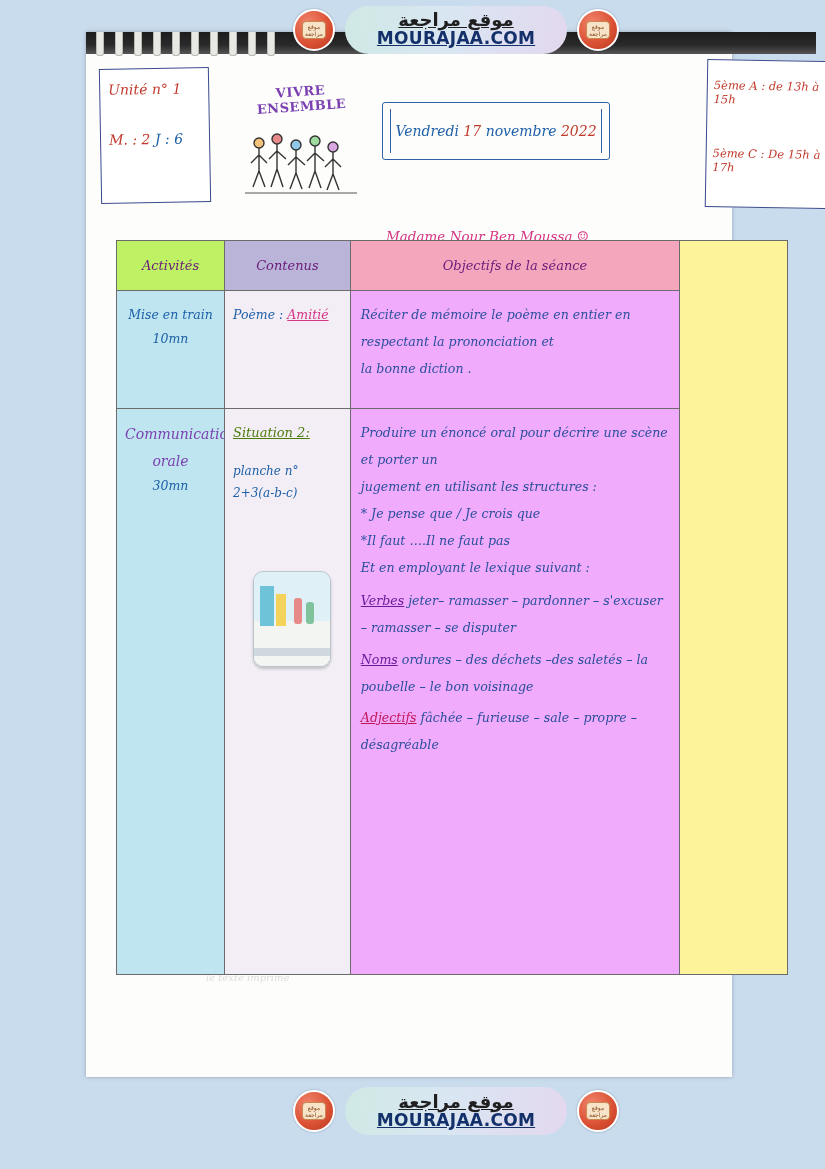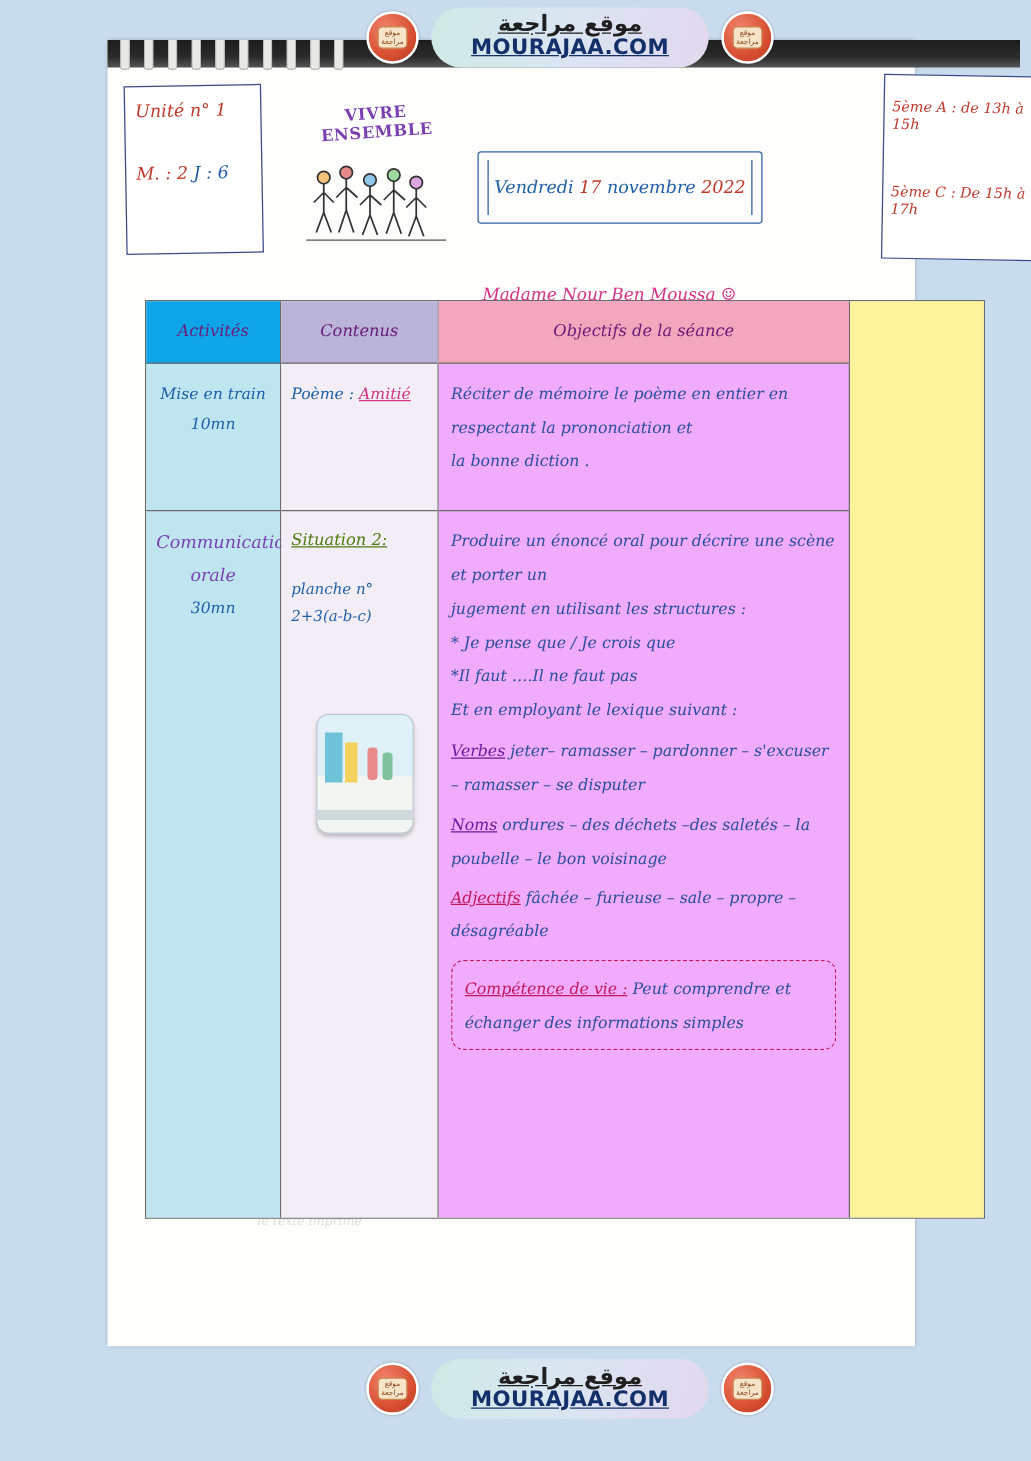--- a/index.html
+++ b/index.html
@@ -115,21 +115,21 @@
   }
   .vivre .ttl {
     font-size: 13px; font-weight: bold; color: #7a3fb0;
     letter-spacing: .5px; transform: rotate(-4deg);
     display: inline-block;
     font-family: "DejaVu Serif", serif;
   }
   .vivre .fig { margin-top: 4px; }
 
   .box-date {
-    position: absolute; left: 296px; top: 89px;
+    position: absolute; left: 296px; top: 70px;
     width: 228px; height: 58px;
     border: 1px solid #2f5fa8;
     border-radius: 3px;
     display: flex; align-items: center; justify-content: center;
   }
   .box-date::before, .box-date::after {
     content: ""; position: absolute; top: 6px; bottom: 6px; width: 0;
     border-left: 1px solid #2f5fa8;
   }
   .box-date::before { left: 7px; }
@@ -170,21 +170,21 @@
   .c-cont { width: 126px; background: #f3eef5; }
   .c-obj { width: 330px; background: #f0abfc; }
   .c-obs { width: 107px; background: #fdf39a; }
 
   .hd {
     height: 50px;
     border-bottom: 1px solid #6b6b6b;
     display: flex; align-items: center; justify-content: center;
     font-size: 13px; color: #6a1b7a;
   }
-  .hd-act { background: #0ea5e9; }
+  .hd-act { background: #bef264; }
   .hd-cont { background: #b9b4d8; }
   .hd-obj { background: #f4a6bd; }
   .hd-obs { background: #f7b44e; font-size: 11.5px; }
 
   .row1 { height: 118px; border-bottom: 1px solid #6b6b6b; }
   .row2 { height: 566px; }
   .obs-body { height: 684px; }
 
   .cell { padding: 12px 8px; font-size: 12.5px; color: #1d5fa8; line-height: 1.9; }
   .cell.center { text-align: center; }
@@ -372,24 +372,20 @@
           </div>
           <div style="margin-top:4px;">
             <span class="mg">Noms</span>
             <span>ordures – des déchets –des saletés – la poubelle – le bon voisinage</span>
           </div>
           <div style="margin-top:4px;">
             <span class="pk">Adjectifs</span>
             <span>fâchée – furieuse – sale – propre – désagréable</span>
           </div>
 
-          <div class="life">
-            <span class="lbl">Compétence de vie :</span>
-            <span>Peut comprendre et échanger des informations simples</span>
-          </div>
         </div>
       </div>
 
       <div class="col c-obs">
         <div class="obs-body cell hand"></div>
       </div>
 
     </div>
   </div>
 

